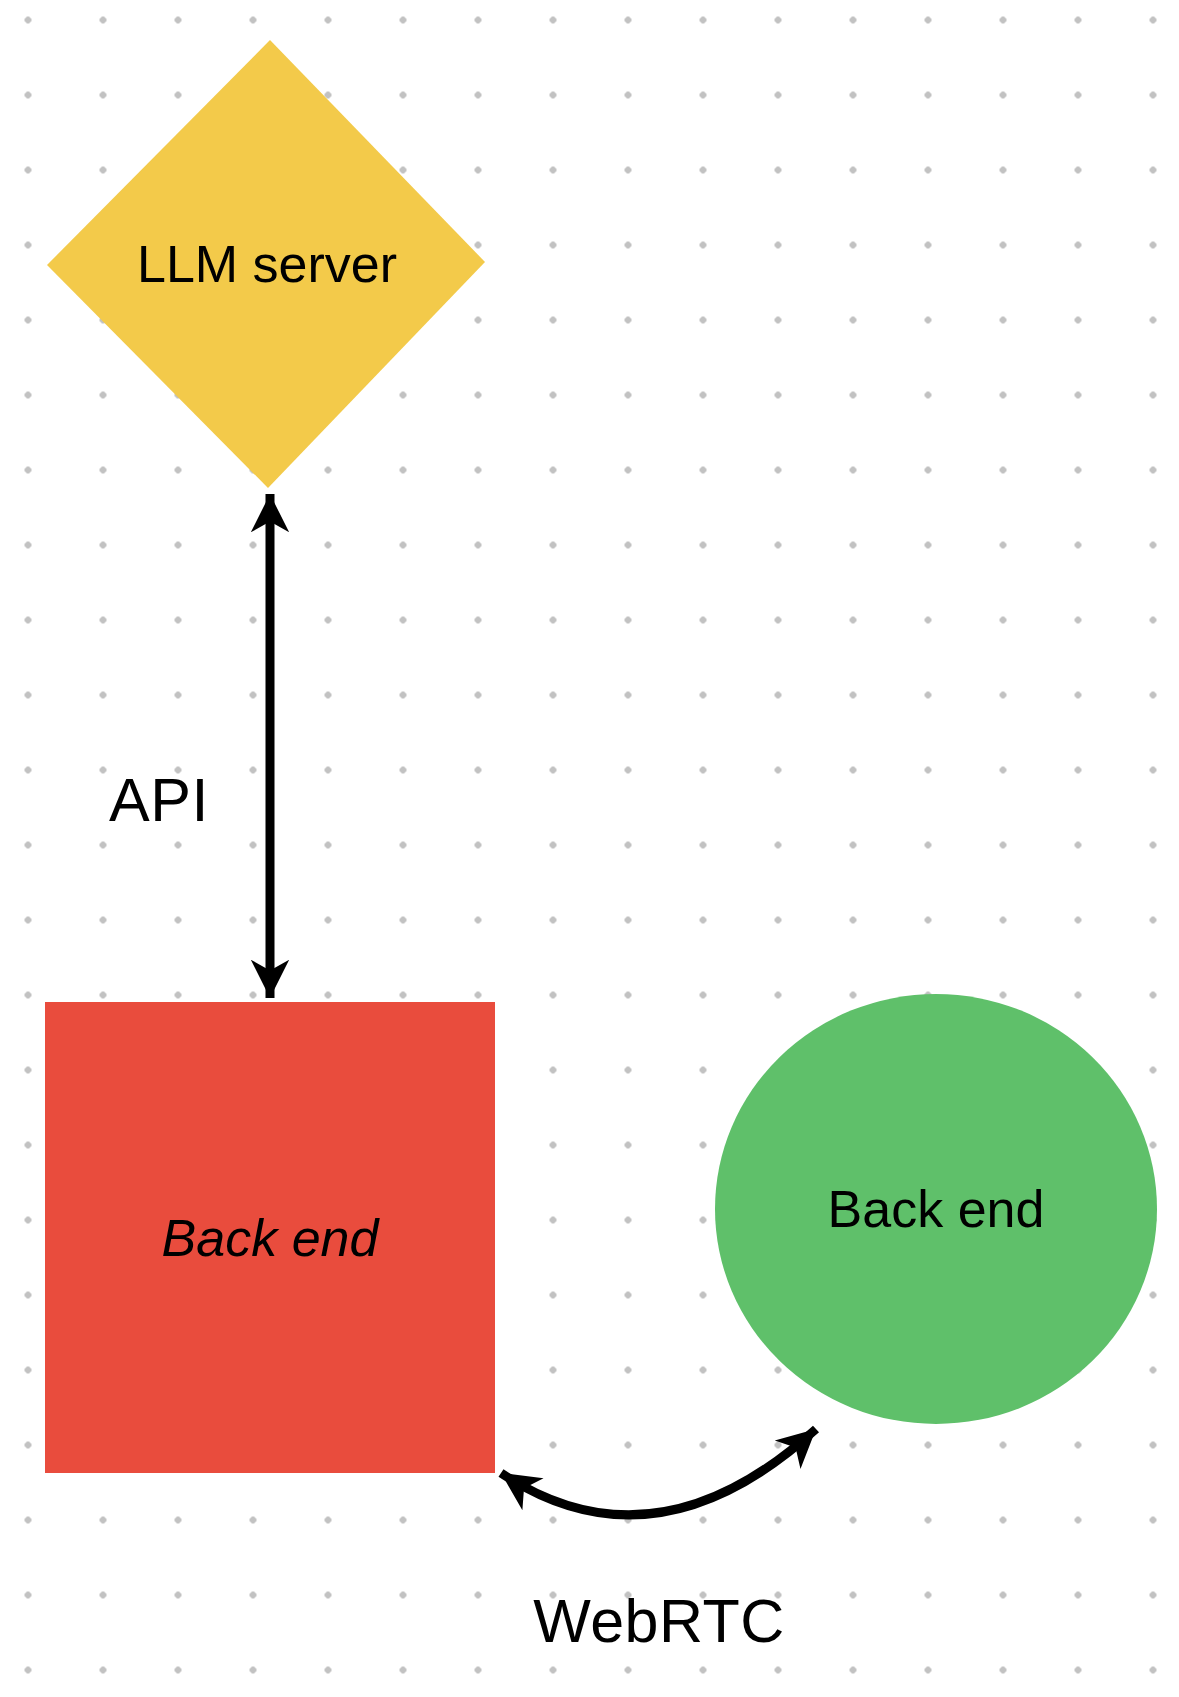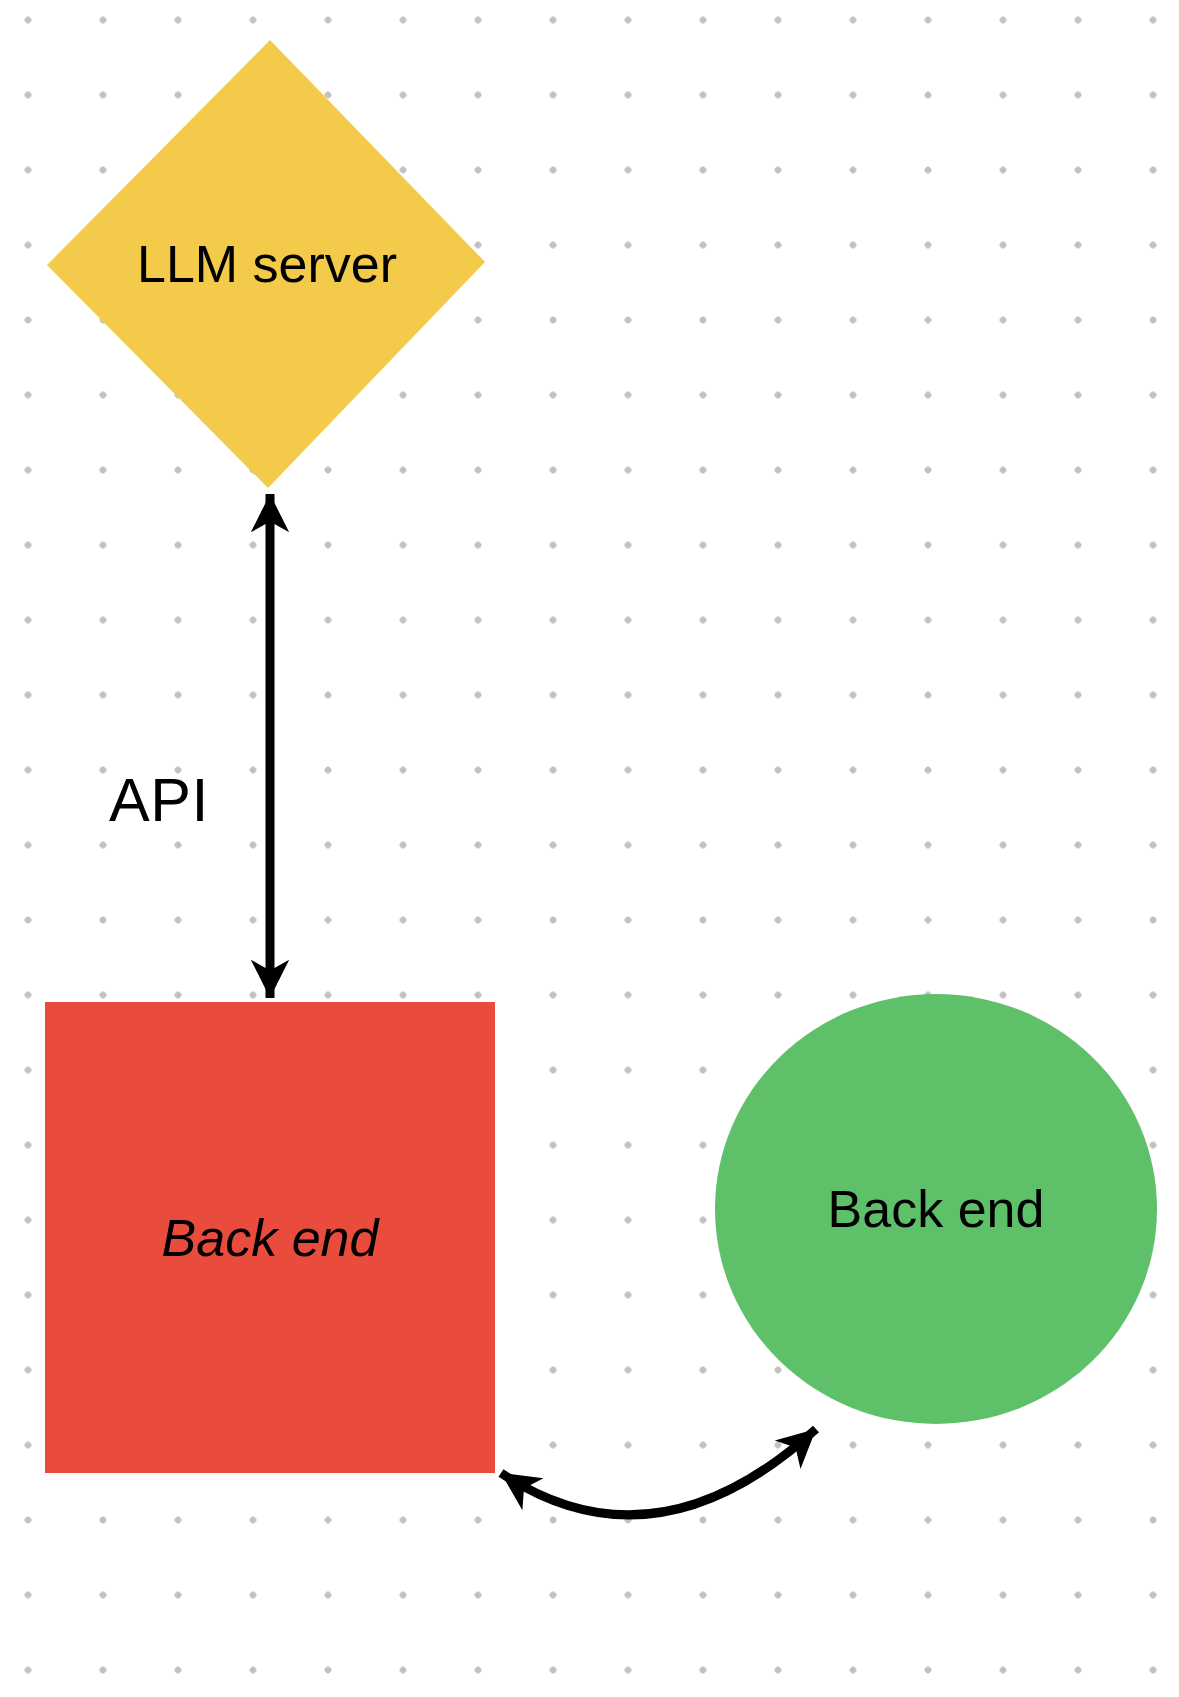--- a/index.html
+++ b/index.html
@@ -72,14 +72,15 @@
   </svg>
 
   <div class="label shape-label label-llm">LLM server</div>
 
   <div class="label shape-label label-back">Back end</div>
 
   <div class="label shape-label label-front">Back end</div>
 
   <div class="label edge-label label-api">API</div>
 
+  <div class="label edge-label label-webrtc">WebRTC</div>
 
 </div>
 
 </body></html>

